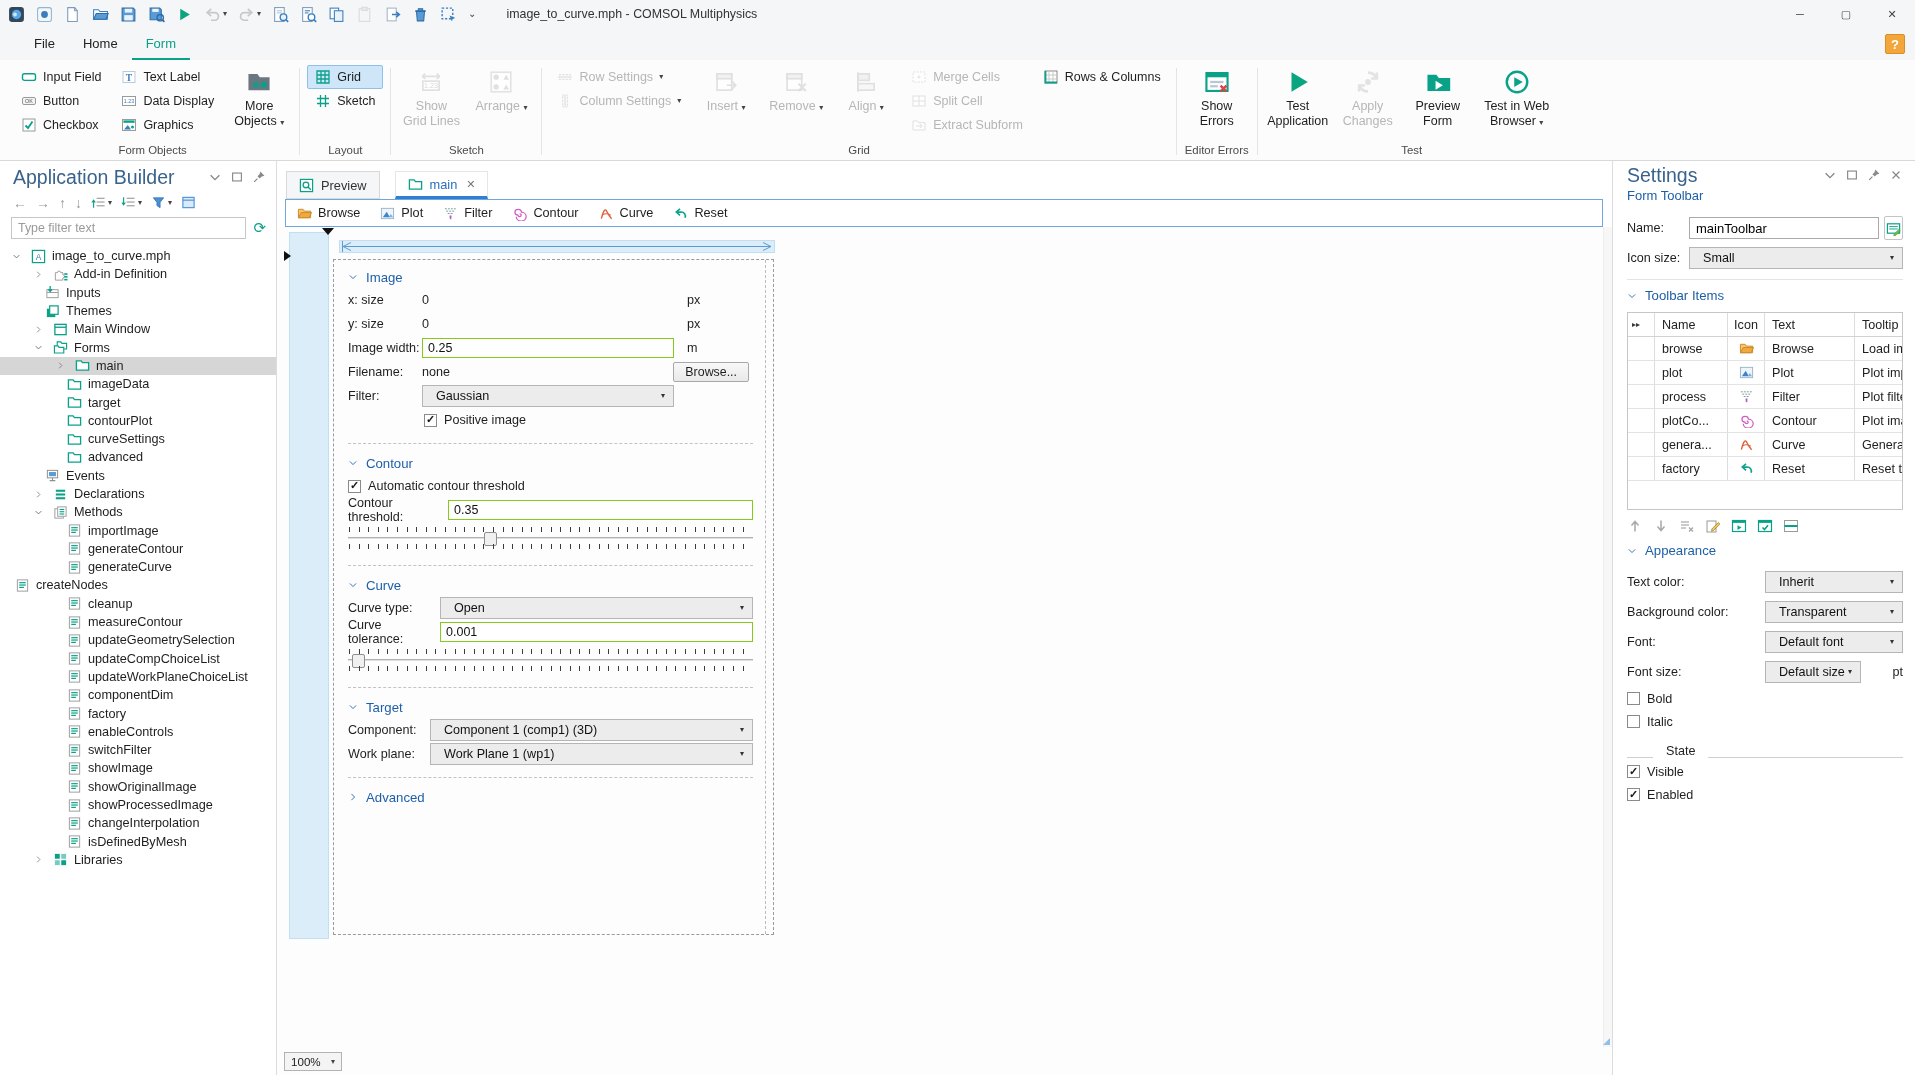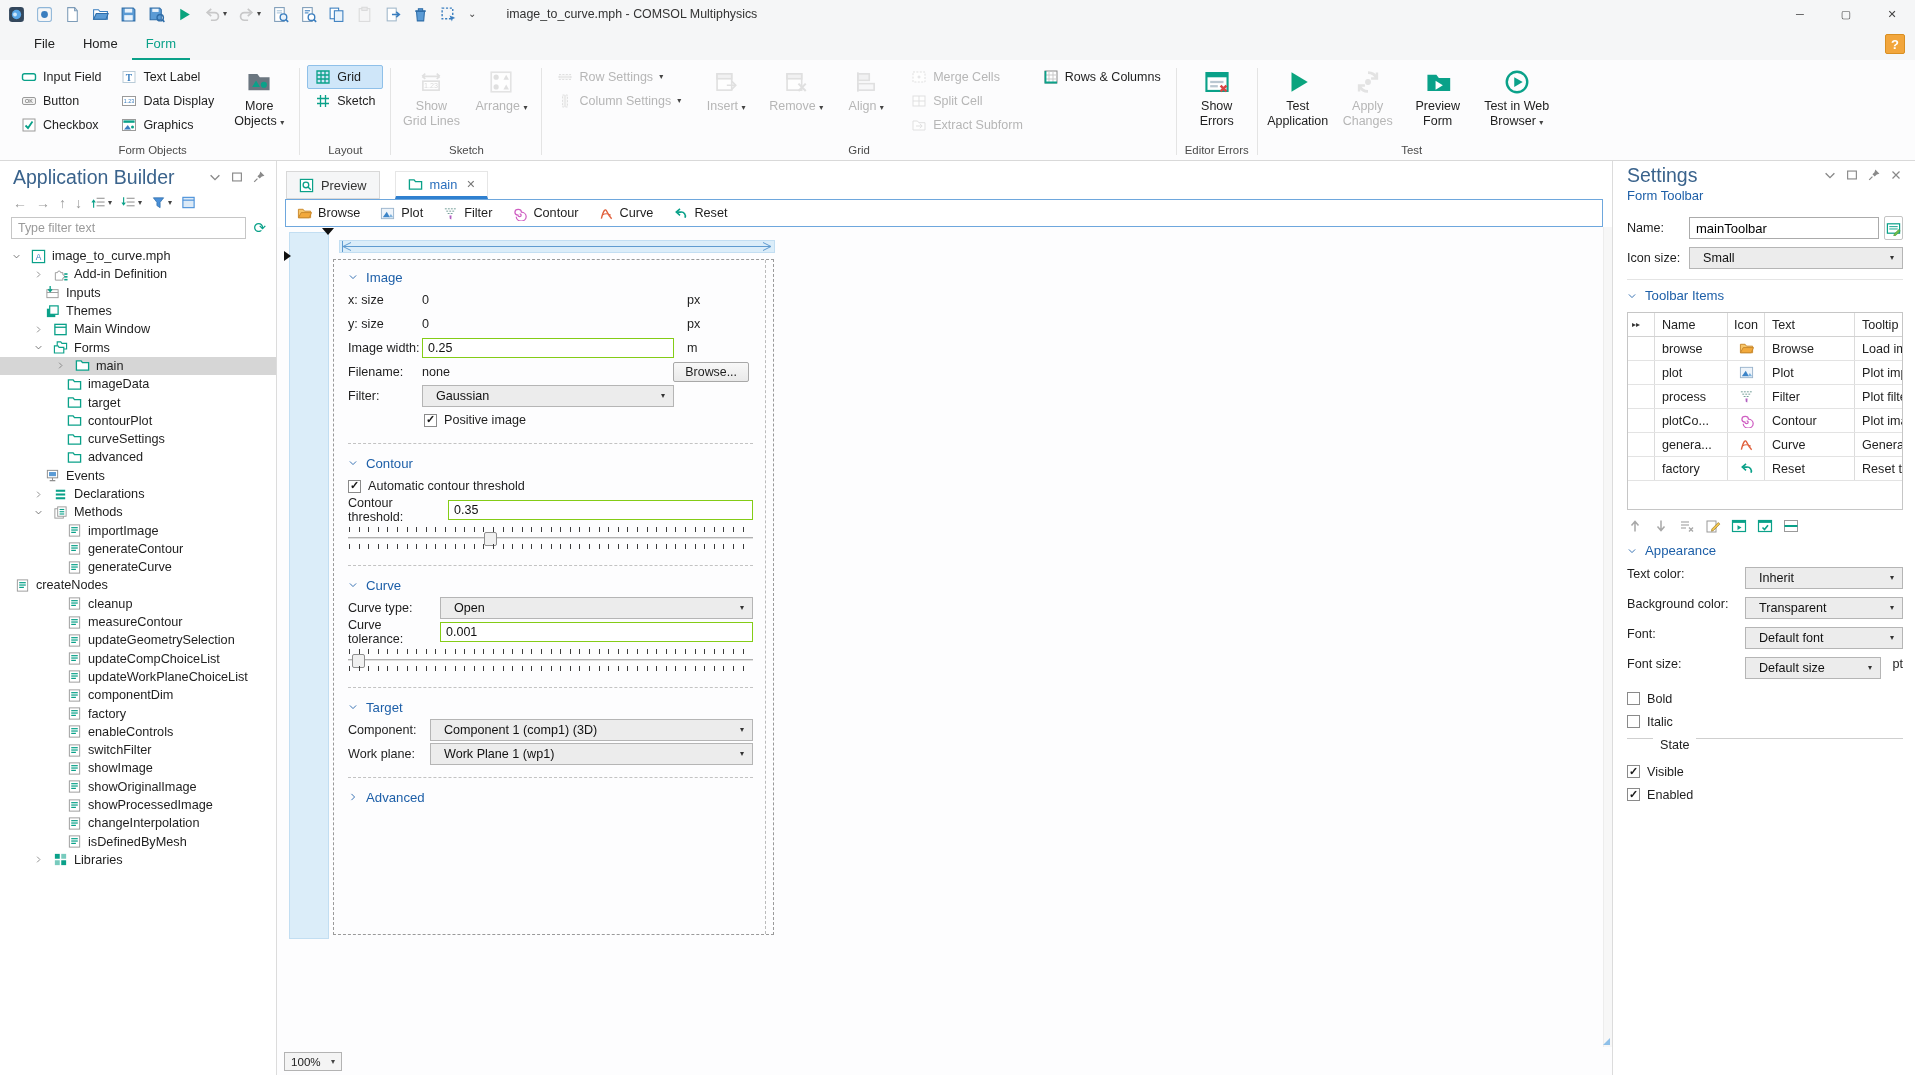--- a/index.html
+++ b/index.html
@@ -116,26 +116,26 @@
   .tirow { display:flex; align-items:center; height:24px; flex:none; border-bottom:1px solid #e3e3e3; }
   .tirow.head { color:#222; border-bottom:1px solid #d2d2d2; }
   .tc { height:100%; display:flex; align-items:center; padding:0 7px; border-right:1px solid #dcdcdc; white-space:nowrap; overflow:hidden; }
   .tc:last-child { border-right:none; }
   .tc.c0 { width:27px; padding:0 4px; font-size:8px; color:#333; }
   .tc.c1 { width:73px; }
   .tc.c2 { width:37px; justify-content:center; }
   .tc.c3 { width:90px; }
   .tc.c4 { flex:1; }
   .tiactions { display:flex; align-items:center; gap:10px; margin:8px 0 6px; }
-  .ap-row { display:flex; height:30px; }
+  .ap-row { display:flex; align-items:center; height:30px;gap:20px; }
   .ap-label { width:118px; flex:none; }
   .ap-row .selectbox { flex:1; }
   .ap-unit { width:22px; flex:none; text-align:right; }
   .cbline { display:flex; align-items:center; gap:7px; height:23px; }
-  .statesep { display:flex; align-items:flex-start; gap:7px; height:20px; margin:5px 0 2px; color:#222; }
+  .statesep { display:flex; align-items:flex-end; gap:13px; height:20px; margin:5px 0 2px; color:#222; }
   .sline { height:1px; background:#cfcfcf; }
   .sline.a { width:26px; } .sline.b { flex:1; }
 
   
   .statusbar { height:27px; flex:none; background:#f0f0f1; border-top:1px solid #d6d6d6; position:relative; font-size:12px; color:#2a2a2a; }
   .statusbar .mem { position:absolute; left:1245px; top:6px; }
 </style>
 </head>
 <body>
 

